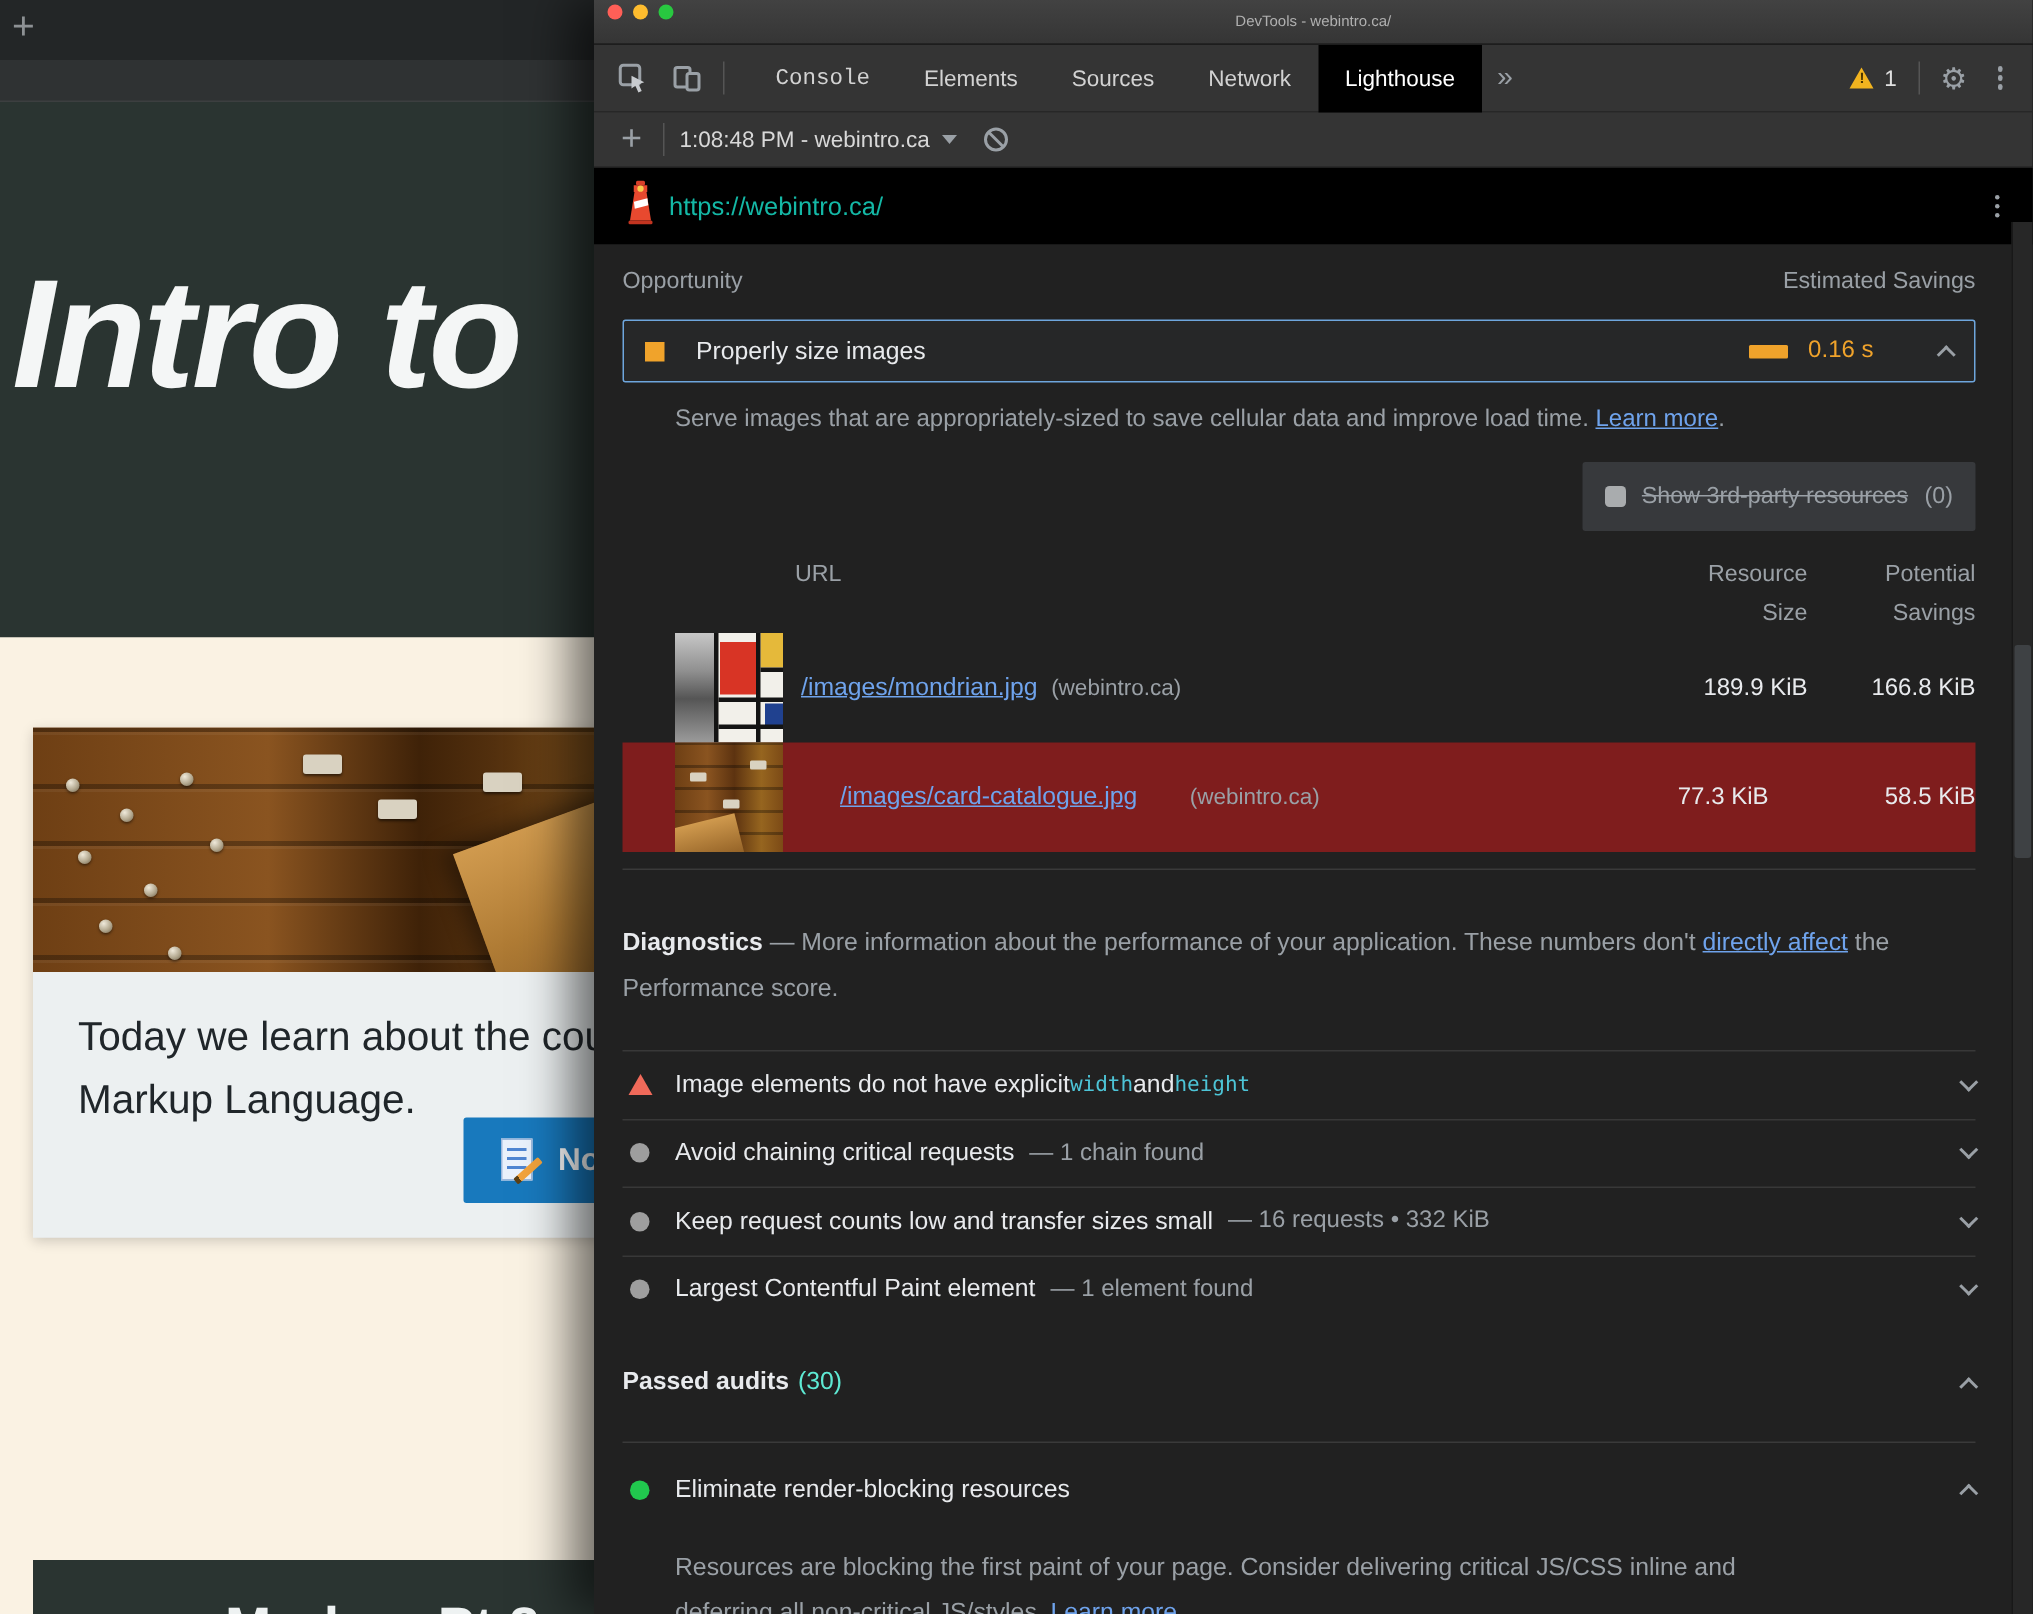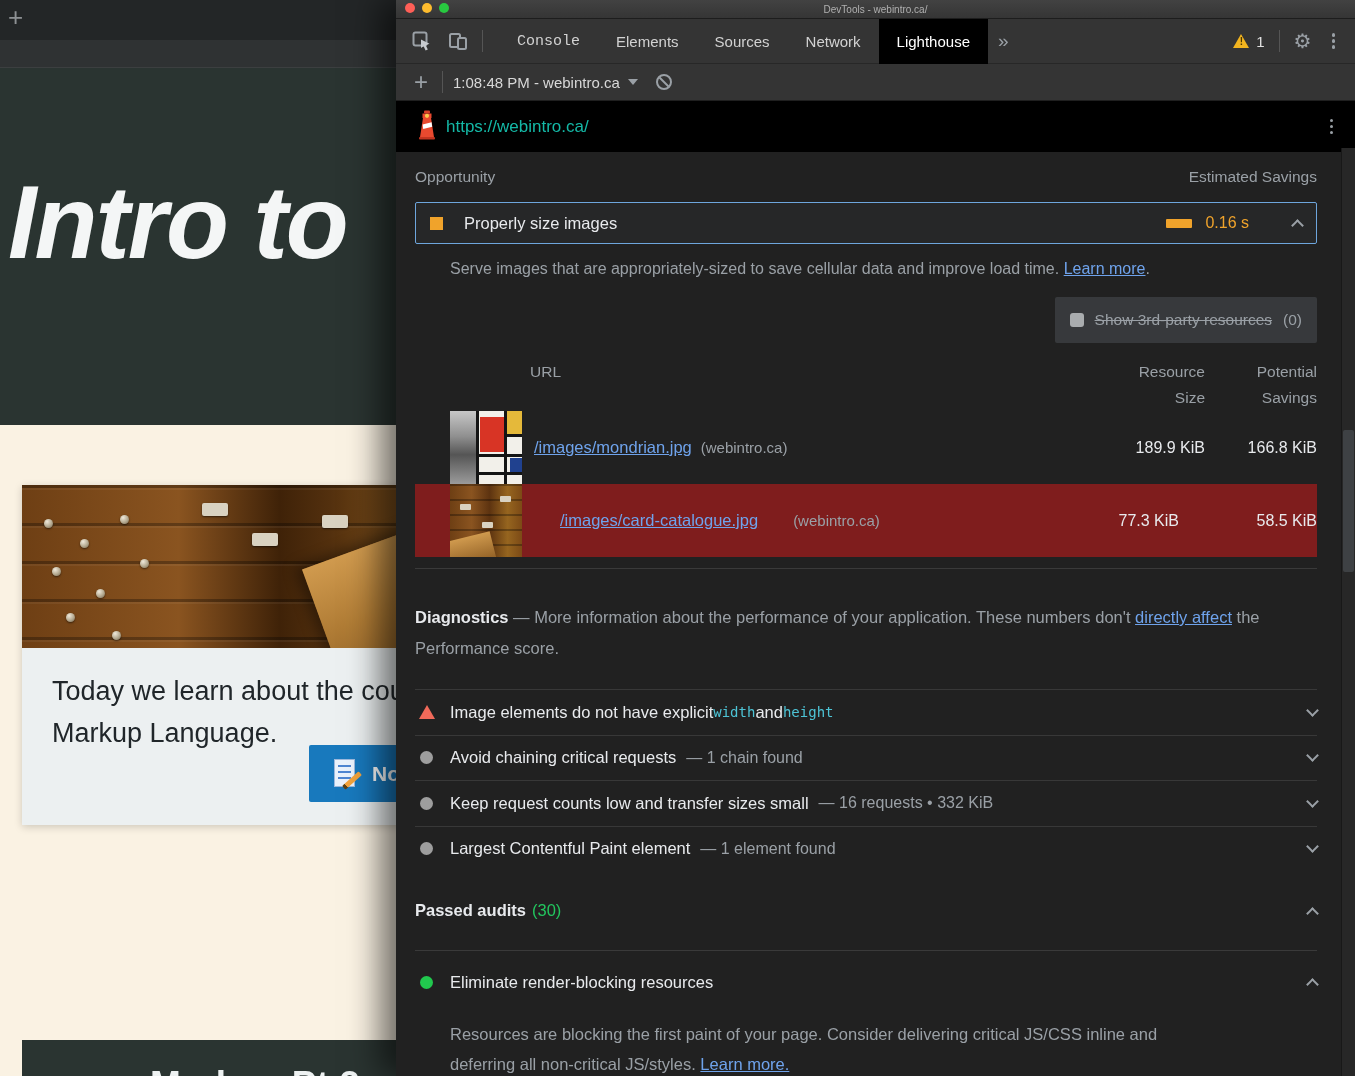--- a/index.html
+++ b/index.html
@@ -44,21 +44,21 @@
         background:repeating-linear-gradient(180deg,#4f86d2 0 2px, transparent 2px 6px); }
   .note-pencil { position:absolute; right:-3px; bottom:6px; width:22px; height:5px; border-radius:1px;
         transform:rotate(-42deg); background:linear-gradient(90deg,#5c4014 0 15%, #f2a33c 15%); }
   .card2 { top:615px; height:60px; background:#2a3431; overflow:hidden; position:absolute; left:22px; width:560px; }
   .card2 span { position:absolute; left:128px; top:24px; color:#eef2f2; font-size:37px; font-weight:bold;
                 text-decoration:underline; white-space:nowrap; }
 
   
   .devtools { position:absolute; left:396px; top:0; width:959px; height:1076px; background:#212121;
               box-shadow:-16px 0 30px rgba(0,0,0,.55); }
-  .titlebar { height:19px; background:linear-gradient(#424242,#353535); position:relative;
+  .titlebar { height:30px; background:linear-gradient(#424242,#353535); position:relative;
               display:flex; align-items:center; justify-content:center; border-bottom:1px solid #1d1d1d; }
   .titlebar .title { font-size:10px; color:#b0b0b0; }
   .lights { position:absolute; left:9px; top:3px; display:flex; gap:7px; }
   .light { width:10px; height:10px; border-radius:50%; }
   .l-red{background:#ff5f57}.l-yellow{background:#febc2e}.l-green{background:#28c840}
 
   .tabbar { height:45px; background:#343434; display:flex; align-items:center; border-bottom:1px solid #272727; }
   .tb-icon { width:20px; height:20px; display:flex; align-items:center; justify-content:center; margin-left:16px; cursor:pointer; }
   .vsep { width:1px; height:22px; background:#555; margin:0 10px 0 14px; }
   .tab { font-size:15px; color:#d2d2d2; padding:0 18px; height:45px; line-height:45px; cursor:pointer; }
@@ -123,21 +123,21 @@
   .tri-red { width:0; height:0; border-left:8px solid transparent; border-right:8px solid transparent;
              border-bottom:14px solid #f06a5a; }
   .dot-gray { width:13px; height:13px; border-radius:50%; background:#9e9e9e; }
   .dot-green { width:13px; height:13px; border-radius:50%; background:#21c84e; }
   .diag-label { color:#e8eaed; font-size:16.5px; }
   .diag-detail { color:#9aa0a6; font-size:16px; margin-left:10px; }
   .code { font-family:"DejaVu Sans Mono", monospace; font-size:14px; color:#4dc4d6; }
   .spacer { flex:1; }
   .passed-head { margin-top:30px; display:flex; align-items:center; }
   .passed-title { color:#e8eaed; font-size:16.5px; font-weight:bold; }
-  .passed-count { color:#22c55e; font-size:16.5px; margin-left:6px; }
+  .passed-count { color:#5eead4; font-size:16.5px; margin-left:6px; }
   .divider2 { border-top:1px solid #3a3a3a; margin-top:30px; }
   .pass-item { margin-top:8px; height:46px; display:flex; align-items:center; cursor:pointer; }
   .pass-desc { margin:14px 0 0 35px; color:#9aa0a6; font-size:16.5px; line-height:30px; }
 
   .scrollbar { position:absolute; right:0; top:148px; bottom:0; width:14px; background:#272727;
                border-left:1px solid #181818; }
   .scroll-thumb { position:absolute; left:1px; right:1px; top:282px; height:142px; background:#3e4144;
                border-radius:2px; cursor:pointer; }
 </style>
 </head>

